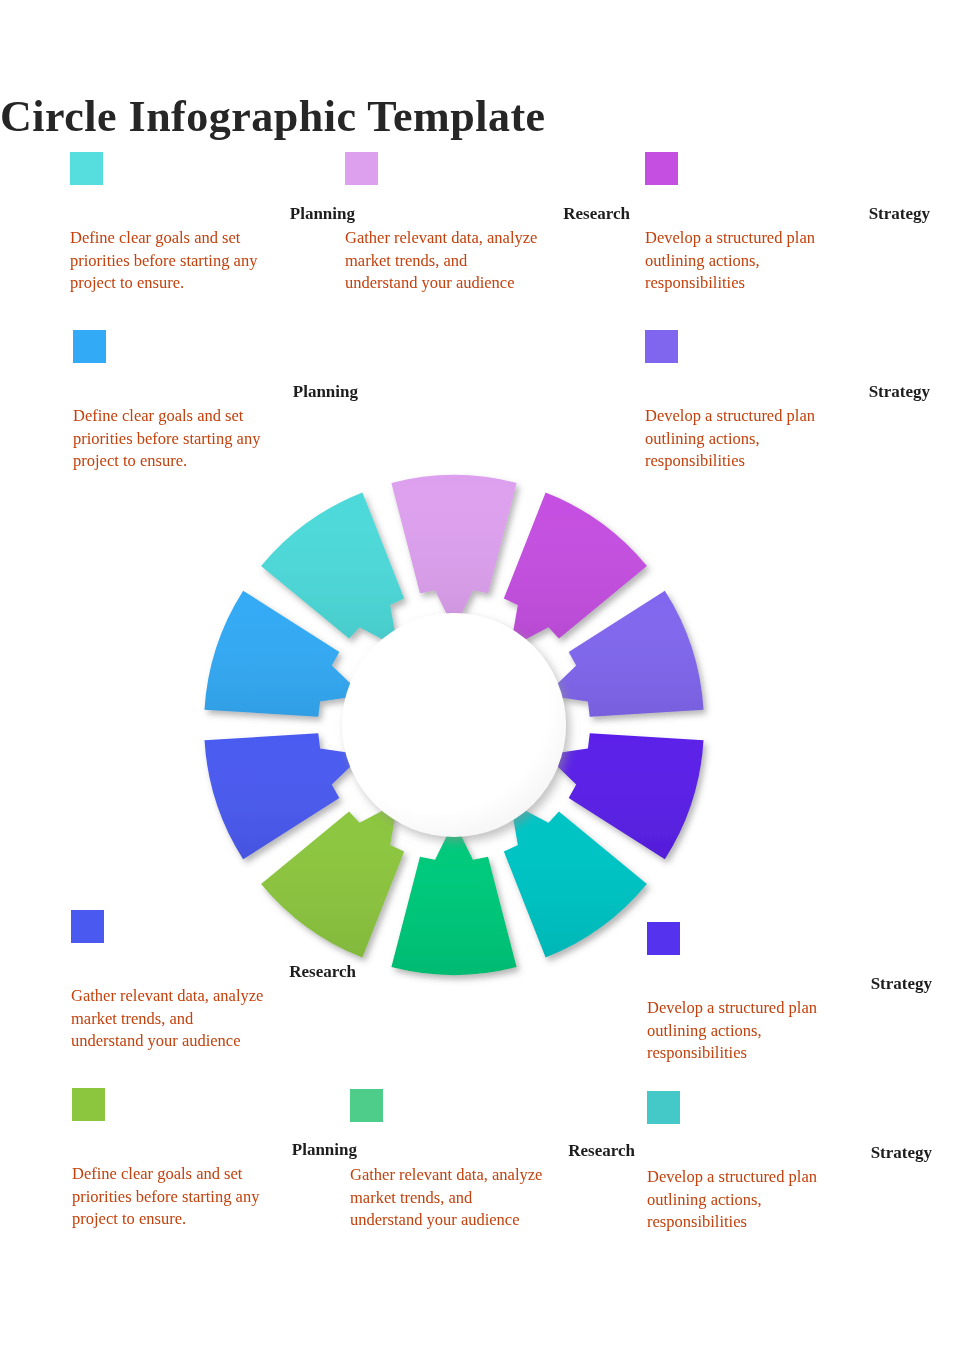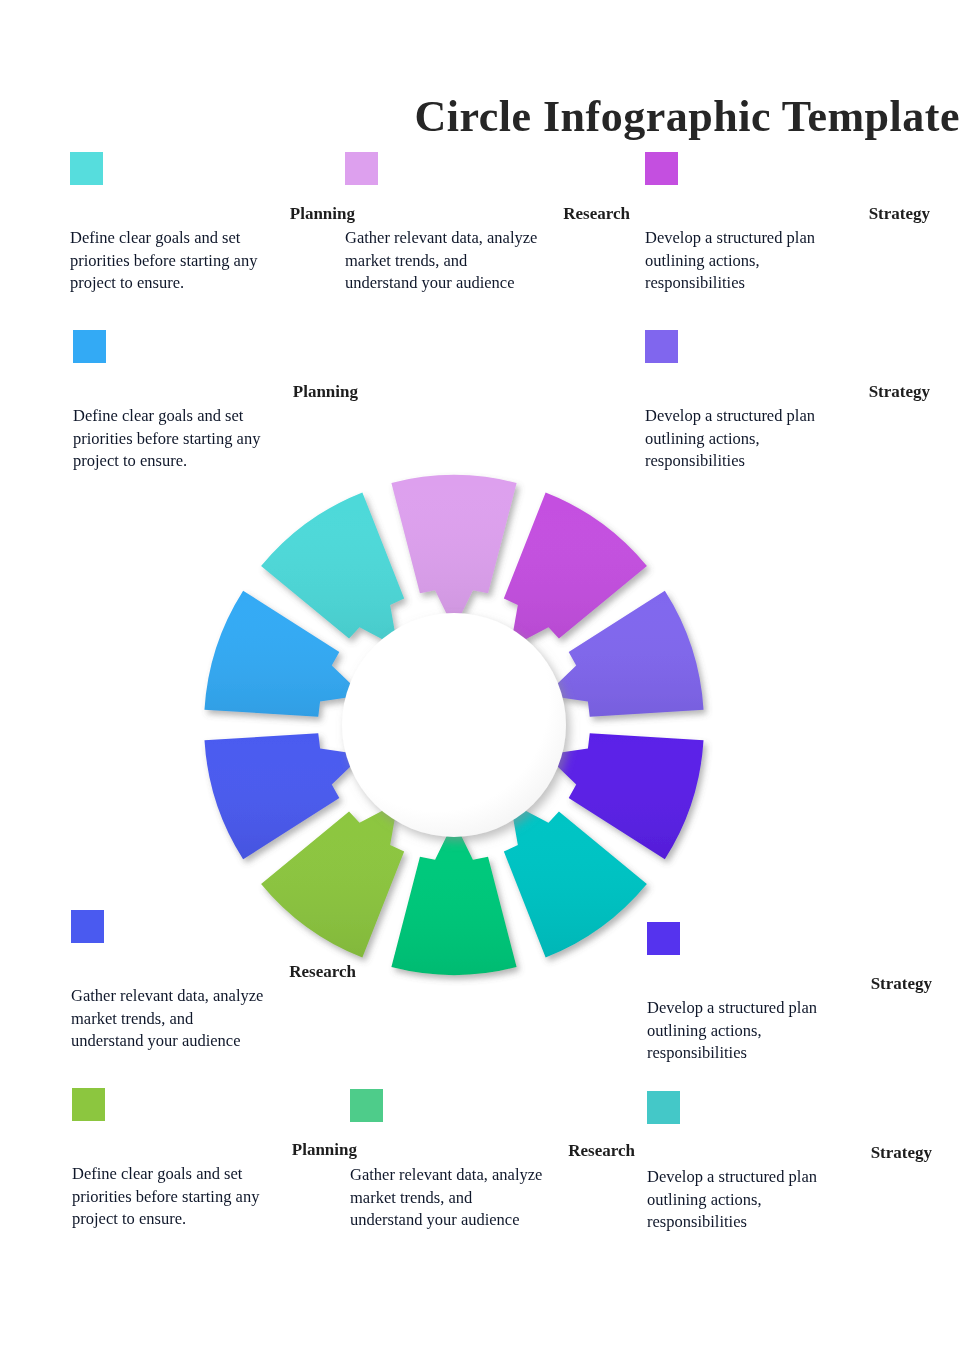--- a/index.html
+++ b/index.html
@@ -17,21 +17,21 @@
     color: #2b2b2b;
     overflow: hidden;
   }
 
   
   .page-title {
     position: absolute;
     top: 62px;
     left: 0;
     width: 960px;
-    text-align: right;
+    text-align: left;
     font-family: "Liberation Serif", "DejaVu Serif", serif;
     font-weight: bold;
     font-size: 44px;
     letter-spacing: 0.5px;
     color: #262626;
     white-space: nowrap;
   }
 
   
   .item {
@@ -50,21 +50,21 @@
     font-size: 17px;
     line-height: 22px;
     color: #1d1d1d;
     margin: 0 0 2px 0;
     text-align: right;
   }
   .item-desc {
     font-family: "Liberation Serif", "DejaVu Serif", serif;
     font-size: 16.5px;
     line-height: 22.5px;
-    color: #0f172a;
+    color: #c2410c;
     margin: 0;
     white-space: pre-line;
   }
 
   
   .pos-0 { left: 70px;  top: 152px; }
   .pos-1 { left: 345px; top: 152px; }
   .pos-2 { left: 645px; top: 152px; }
   .pos-3 { left: 73px;  top: 330px; }
   .pos-4 { left: 645px; top: 330px; }

